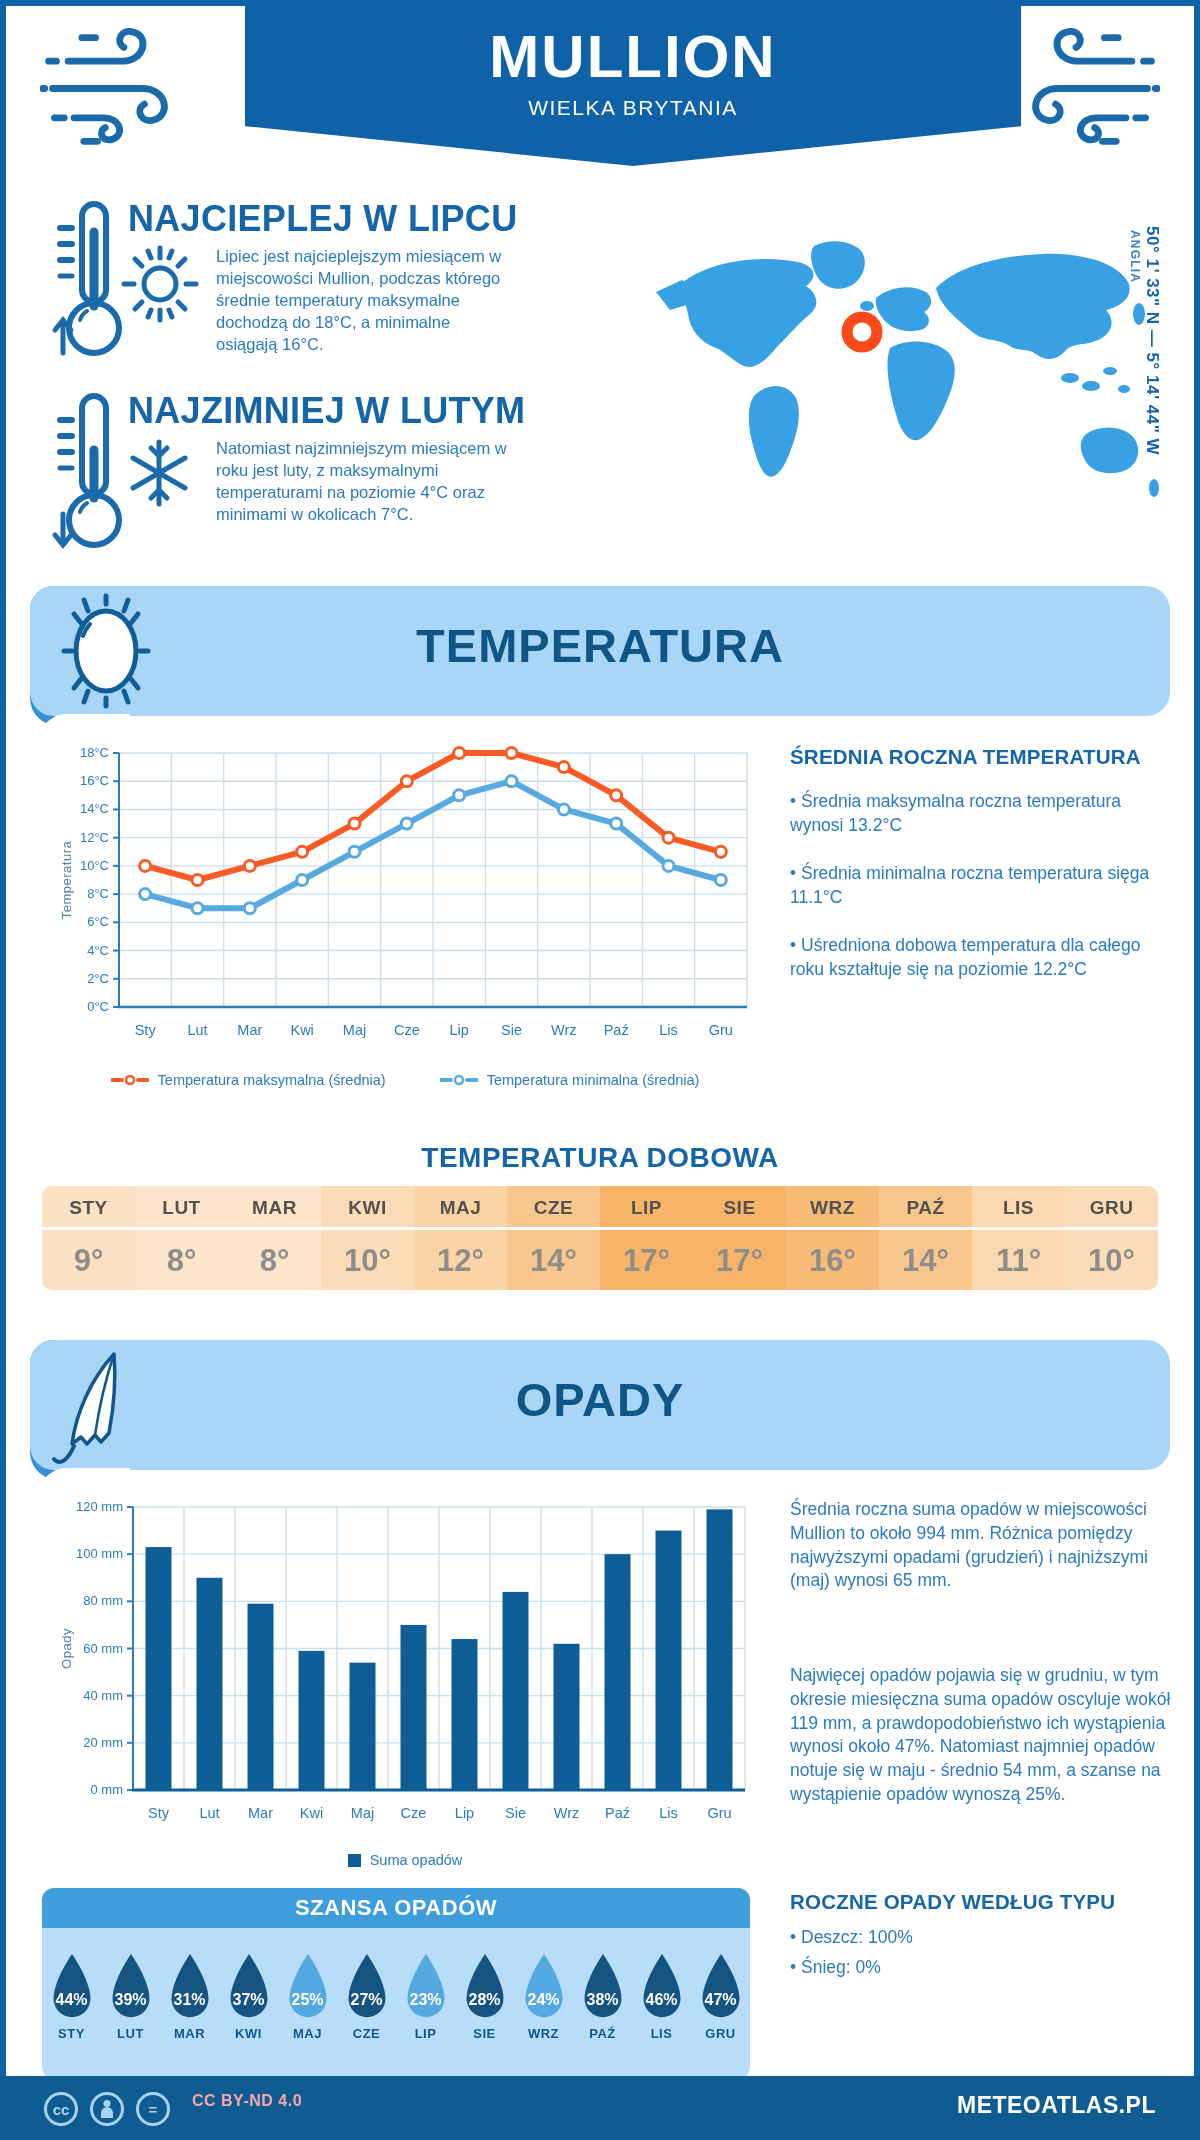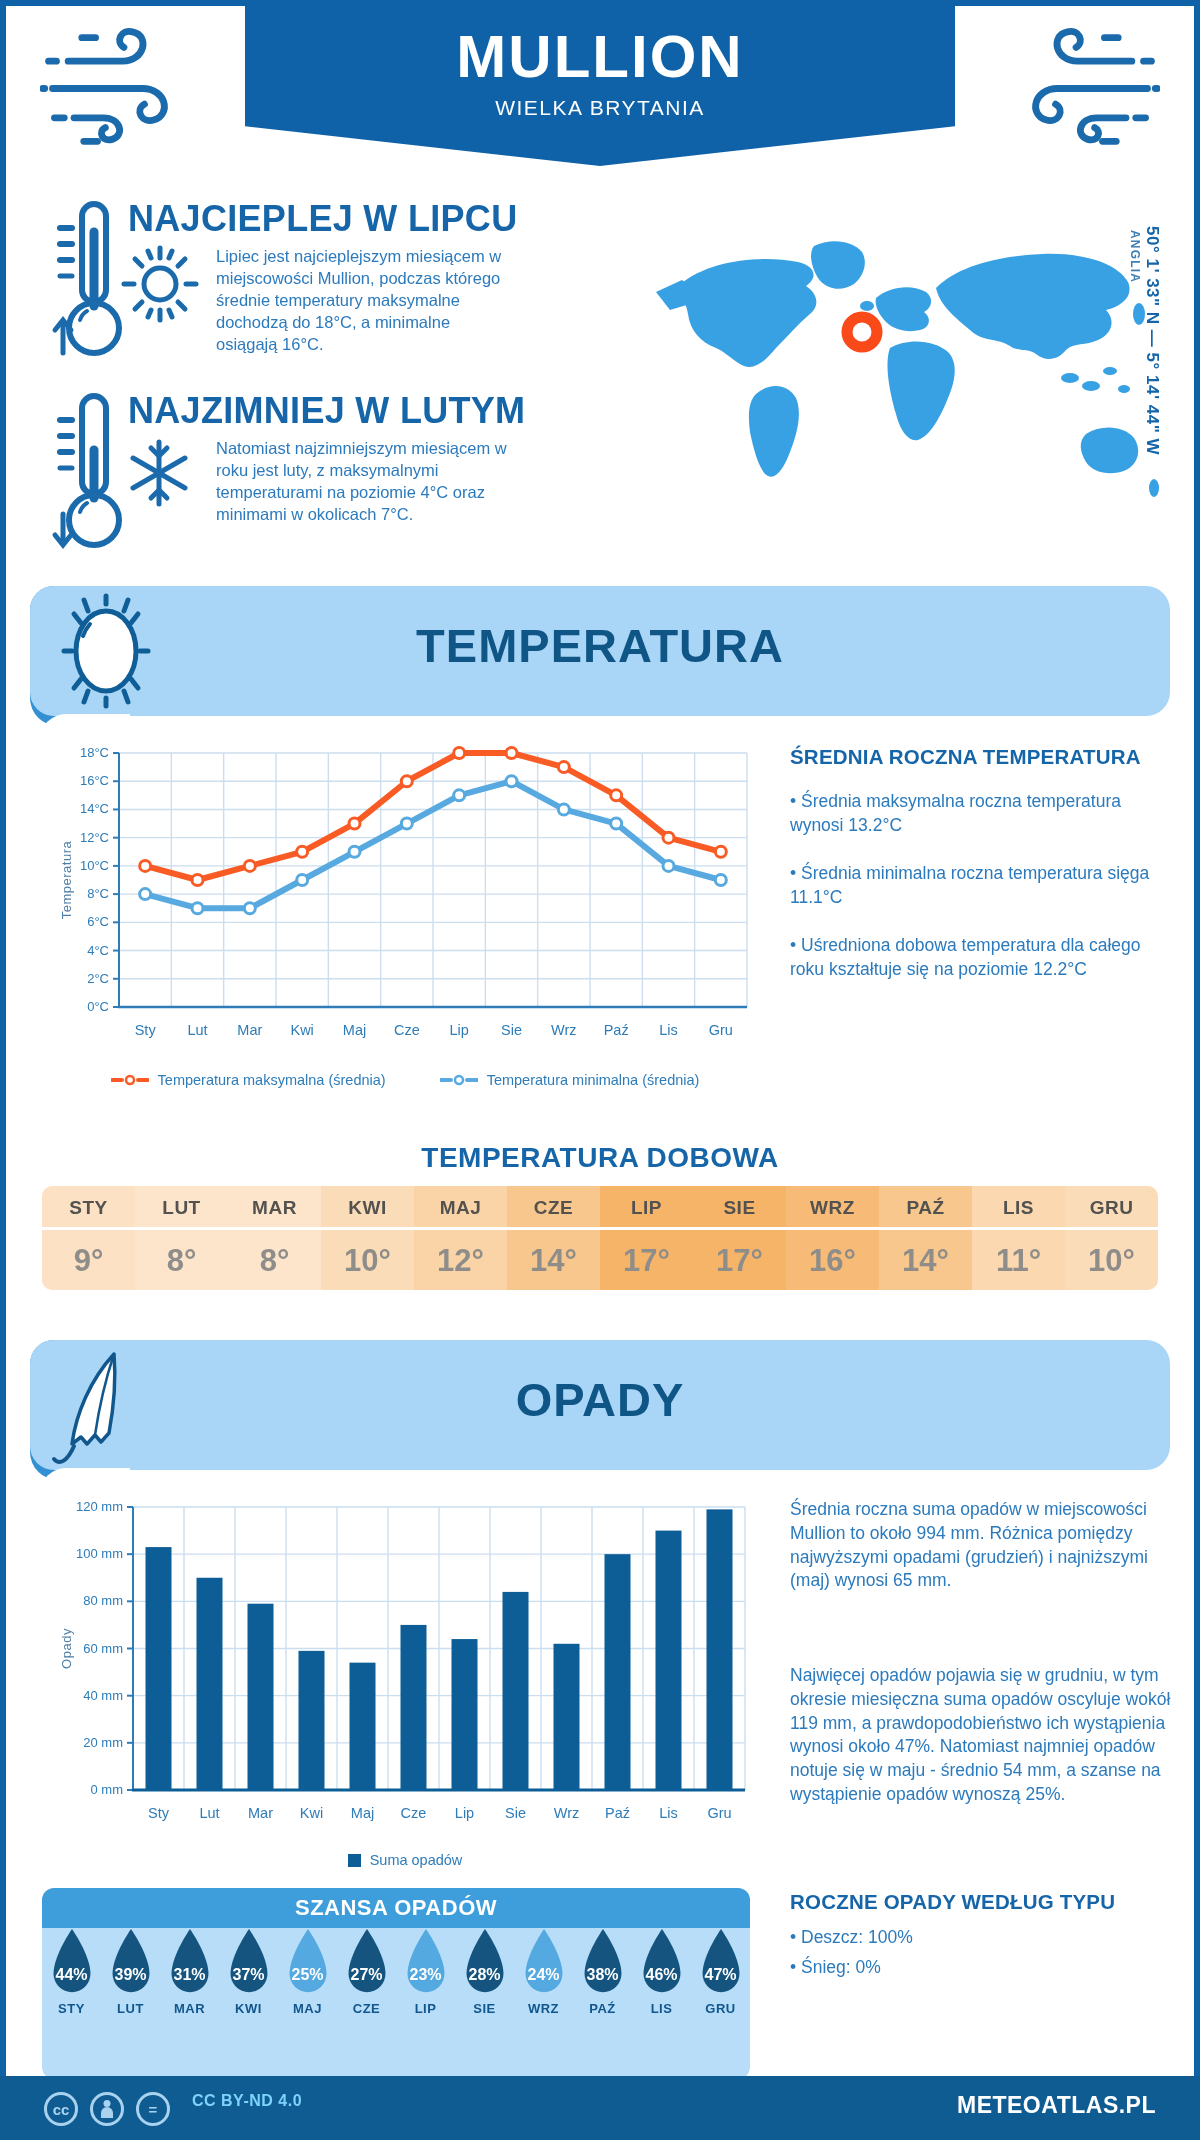--- a/index.html
+++ b/index.html
@@ -6,21 +6,21 @@
   *{box-sizing:border-box;}
   #page{
     position:relative;width:1200px;height:2140px;background:#fff;overflow:hidden;
     font-family:"Liberation Sans",sans-serif;
   }
   .abs{position:absolute;}
   
   .frame{position:absolute;background:#0F62A7;}
   
   .hdr-banner{
-    position:absolute;left:245px;top:0;width:710px;height:166px;background:#0F62A7;
+    position:absolute;left:245px;top:0;width:776px;height:166px;background:#0F62A7;
     clip-path:polygon(0 0,100% 0,100% 76%,50% 100%,0 76%);
     text-align:center;color:#fff;
   }
   .hdr-title{margin-top:27px;font-size:60px;font-weight:bold;letter-spacing:2px;line-height:1;}
   .hdr-sub{margin-top:9px;font-size:21px;letter-spacing:1.5px;}
   .wind{position:absolute;top:24px;width:158px;height:132px;}
   .wind.left{left:40px;}
   .wind.right{left:1002px;transform:scaleX(-1);}
   
   .hl-title{position:absolute;left:128px;font-size:36px;font-weight:bold;color:#1565A8;letter-spacing:.3px;}
@@ -47,30 +47,30 @@
   .daily-table{position:absolute;left:42px;top:1186px;width:1116px;height:104px;display:flex;border-radius:10px;overflow:hidden;}
   .daily-col{flex:1;text-align:center;}
   .daily-col .dh{display:block;padding:11px 0 8px;font-size:19px;font-weight:bold;color:#53524F;border-bottom:3px solid #fff;letter-spacing:.5px;}
   .daily-col .dv{display:block;padding:13px 0;font-size:31px;font-weight:bold;color:#8F8D8A;}
   
   .prec-p{position:absolute;left:790px;width:392px;font-size:17.5px;line-height:1.36;color:#2B7ABD;}
   
   .chance{position:absolute;left:42px;top:1888px;width:708px;}
   .chance-hdr{height:40px;background:#3E9EDC;border-radius:12px 12px 0 0;color:#fff;text-align:center;
     font-size:22px;font-weight:bold;letter-spacing:.5px;line-height:40px;}
-  .chance-body{height:151px;background:#B7DDF9;border-radius:0 0 12px 12px;display:flex;padding-top:0;}
+  .chance-body{height:151px;background:#B7DDF9;border-radius:0 0 12px 12px;display:flex;padding-top:25px;}
   .drop-cell{flex:1;position:relative;text-align:center;}
   .drop-cell svg{display:block;margin:0 auto;}
   .drop-pct{position:absolute;top:38px;left:0;width:100%;text-align:center;color:#fff;font-size:16px;font-weight:bold;}
   .drop-month{display:block;margin-top:3px;font-size:13px;font-weight:bold;color:#11568C;letter-spacing:.5px;}
   
   .footer{position:absolute;left:0;top:2076px;width:1200px;height:76px;background:#0F5C92;display:flex;align-items:flex-start;padding:16px 44px;}
   .cc-circle{width:34px;height:34px;border:3px solid #A9D2EF;border-radius:50%;display:flex;align-items:center;justify-content:center;
     color:#A9D2EF;font-weight:bold;font-size:15px;margin-right:12px;}
-  .cc-label{margin-left:10px;color:#7dd3fc;font-size:16px;font-weight:bold;letter-spacing:.5px;}
+  .cc-label{margin-left:10px;color:#fca5a5;font-size:16px;font-weight:bold;letter-spacing:.5px;}
   .site{margin-left:auto;color:#fff;font-size:23px;font-weight:bold;letter-spacing:.5px;}
   svg{display:block;}
 </style>
 </head>
 <body>
 
 <div id="page">
 
   <div class="frame" style="left:0;top:0;width:1200px;height:6px;"></div>
   <div class="frame" style="left:0;top:0;width:6px;height:2140px;"></div>

